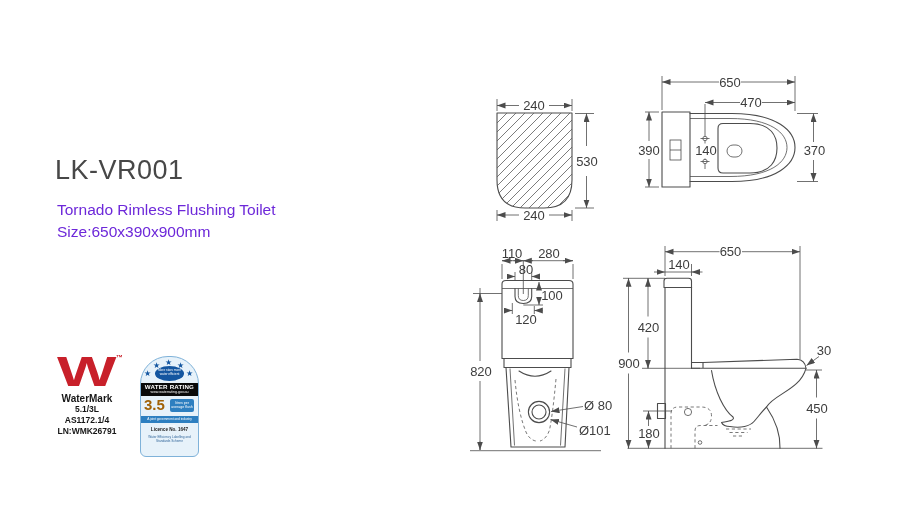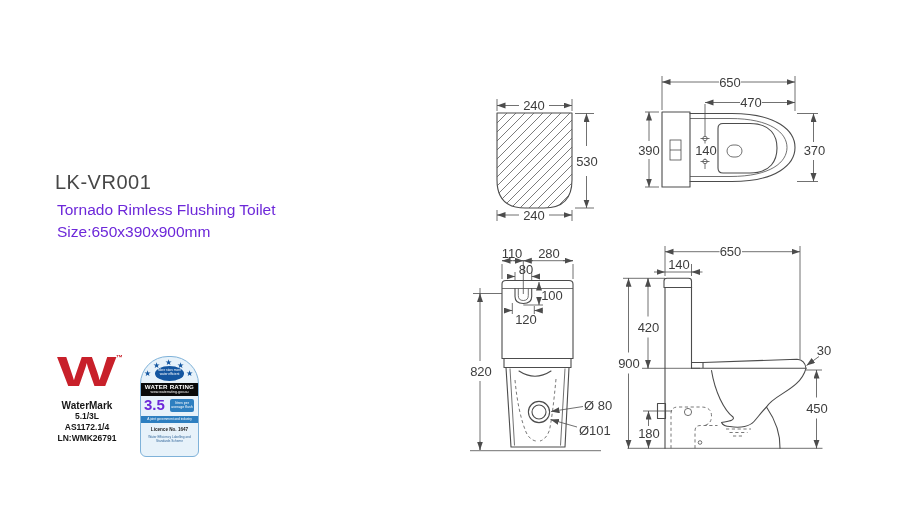--- a/index.html
+++ b/index.html
@@ -1,40 +1,40 @@
 <!DOCTYPE html>
 <html><head>
 <meta charset="utf-8">
 <style>
   html,body{margin:0;padding:0;background:#fff;}
   #screen{position:relative;width:904px;height:522px;background:#ffffff;overflow:hidden;
           font-family:"Liberation Sans",sans-serif;color:#4a4a4a;}
   
-  .product-code{position:absolute;left:55px;top:155px;font-size:20px;font-weight:400;
-                color:#474747;letter-spacing:.5px;margin-top:16px;}
+  .product-code{position:absolute;left:55px;top:155px;font-size:27px;font-weight:400;
+                color:#474747;letter-spacing:.5px;}
   .product-desc{position:absolute;left:57px;top:199px;font-size:15.5px;line-height:22px;color:#6d28d9;}
   
   .wm{position:absolute;left:44px;top:352px;width:86px;text-align:center;}
   .wm-w{position:relative;display:inline-block;font-weight:bold;font-size:42px;line-height:40px;
         color:#c8202a;transform:scaleX(1.5);transform-origin:50% 50%;}
   .wm-tm{position:absolute;left:116px;top:354px;font-size:7px;color:#c8202a;font-weight:bold;}
-  .wm-text{margin-top:8px;font-weight:bold;color:#161616;line-height:11px;font-size:8.5px;}
+  .wm-text{margin-top:1px;font-weight:bold;color:#161616;line-height:11px;font-size:8.5px;}
   .wm-text .l1{font-size:10px;}
   
   .wels{position:absolute;left:140px;top:356px;width:57px;height:99px;background:#e7f2fa;
         border:1px solid #7fb2d9;border-radius:28px 28px 6px 6px;overflow:hidden;}
   .wels .star{position:absolute;font-size:8px;color:#1456a0;line-height:8px;}
   .wels .blob{position:absolute;left:14px;top:9px;width:29px;height:15px;background:#1456a0;
               border-radius:50%;color:#fff;font-size:3.2px;line-height:3.6px;text-align:center;
               padding-top:3px;box-sizing:border-box;}
   .wels .band{position:absolute;left:0;top:26px;width:100%;height:13px;background:#0a0a0a;
               color:#fff;text-align:center;}
   .wels .band .t1{font-size:6.2px;font-weight:bold;line-height:7px;letter-spacing:.2px;}
   .wels .band .t2{font-size:3.6px;line-height:4px;}
-  .wels .rating{position:absolute;left:3px;top:39px;font-size:15px;font-weight:bold;color:#6d28d9;}
+  .wels .rating{position:absolute;left:3px;top:39px;font-size:15px;font-weight:bold;color:#a16207;}
   .wels .unit{position:absolute;left:29px;top:42px;width:24px;height:13px;background:#2d7fc0;
               border-radius:2px;color:#fff;font-size:3.6px;line-height:4px;text-align:center;
               padding-top:2px;box-sizing:border-box;}
   .wels .strip{position:absolute;left:0;top:59px;width:100%;height:7px;background:#2d7fc0;
                color:#fff;font-size:3.2px;line-height:7px;text-align:center;}
   .wels .lic{position:absolute;left:0;top:70px;width:100%;text-align:center;font-size:4.6px;
              font-weight:bold;color:#222;}
   .wels .foot{position:absolute;left:0;top:79px;width:100%;text-align:center;font-size:3.2px;
               line-height:3.8px;color:#33679b;padding:0 4px;box-sizing:border-box;}
   

